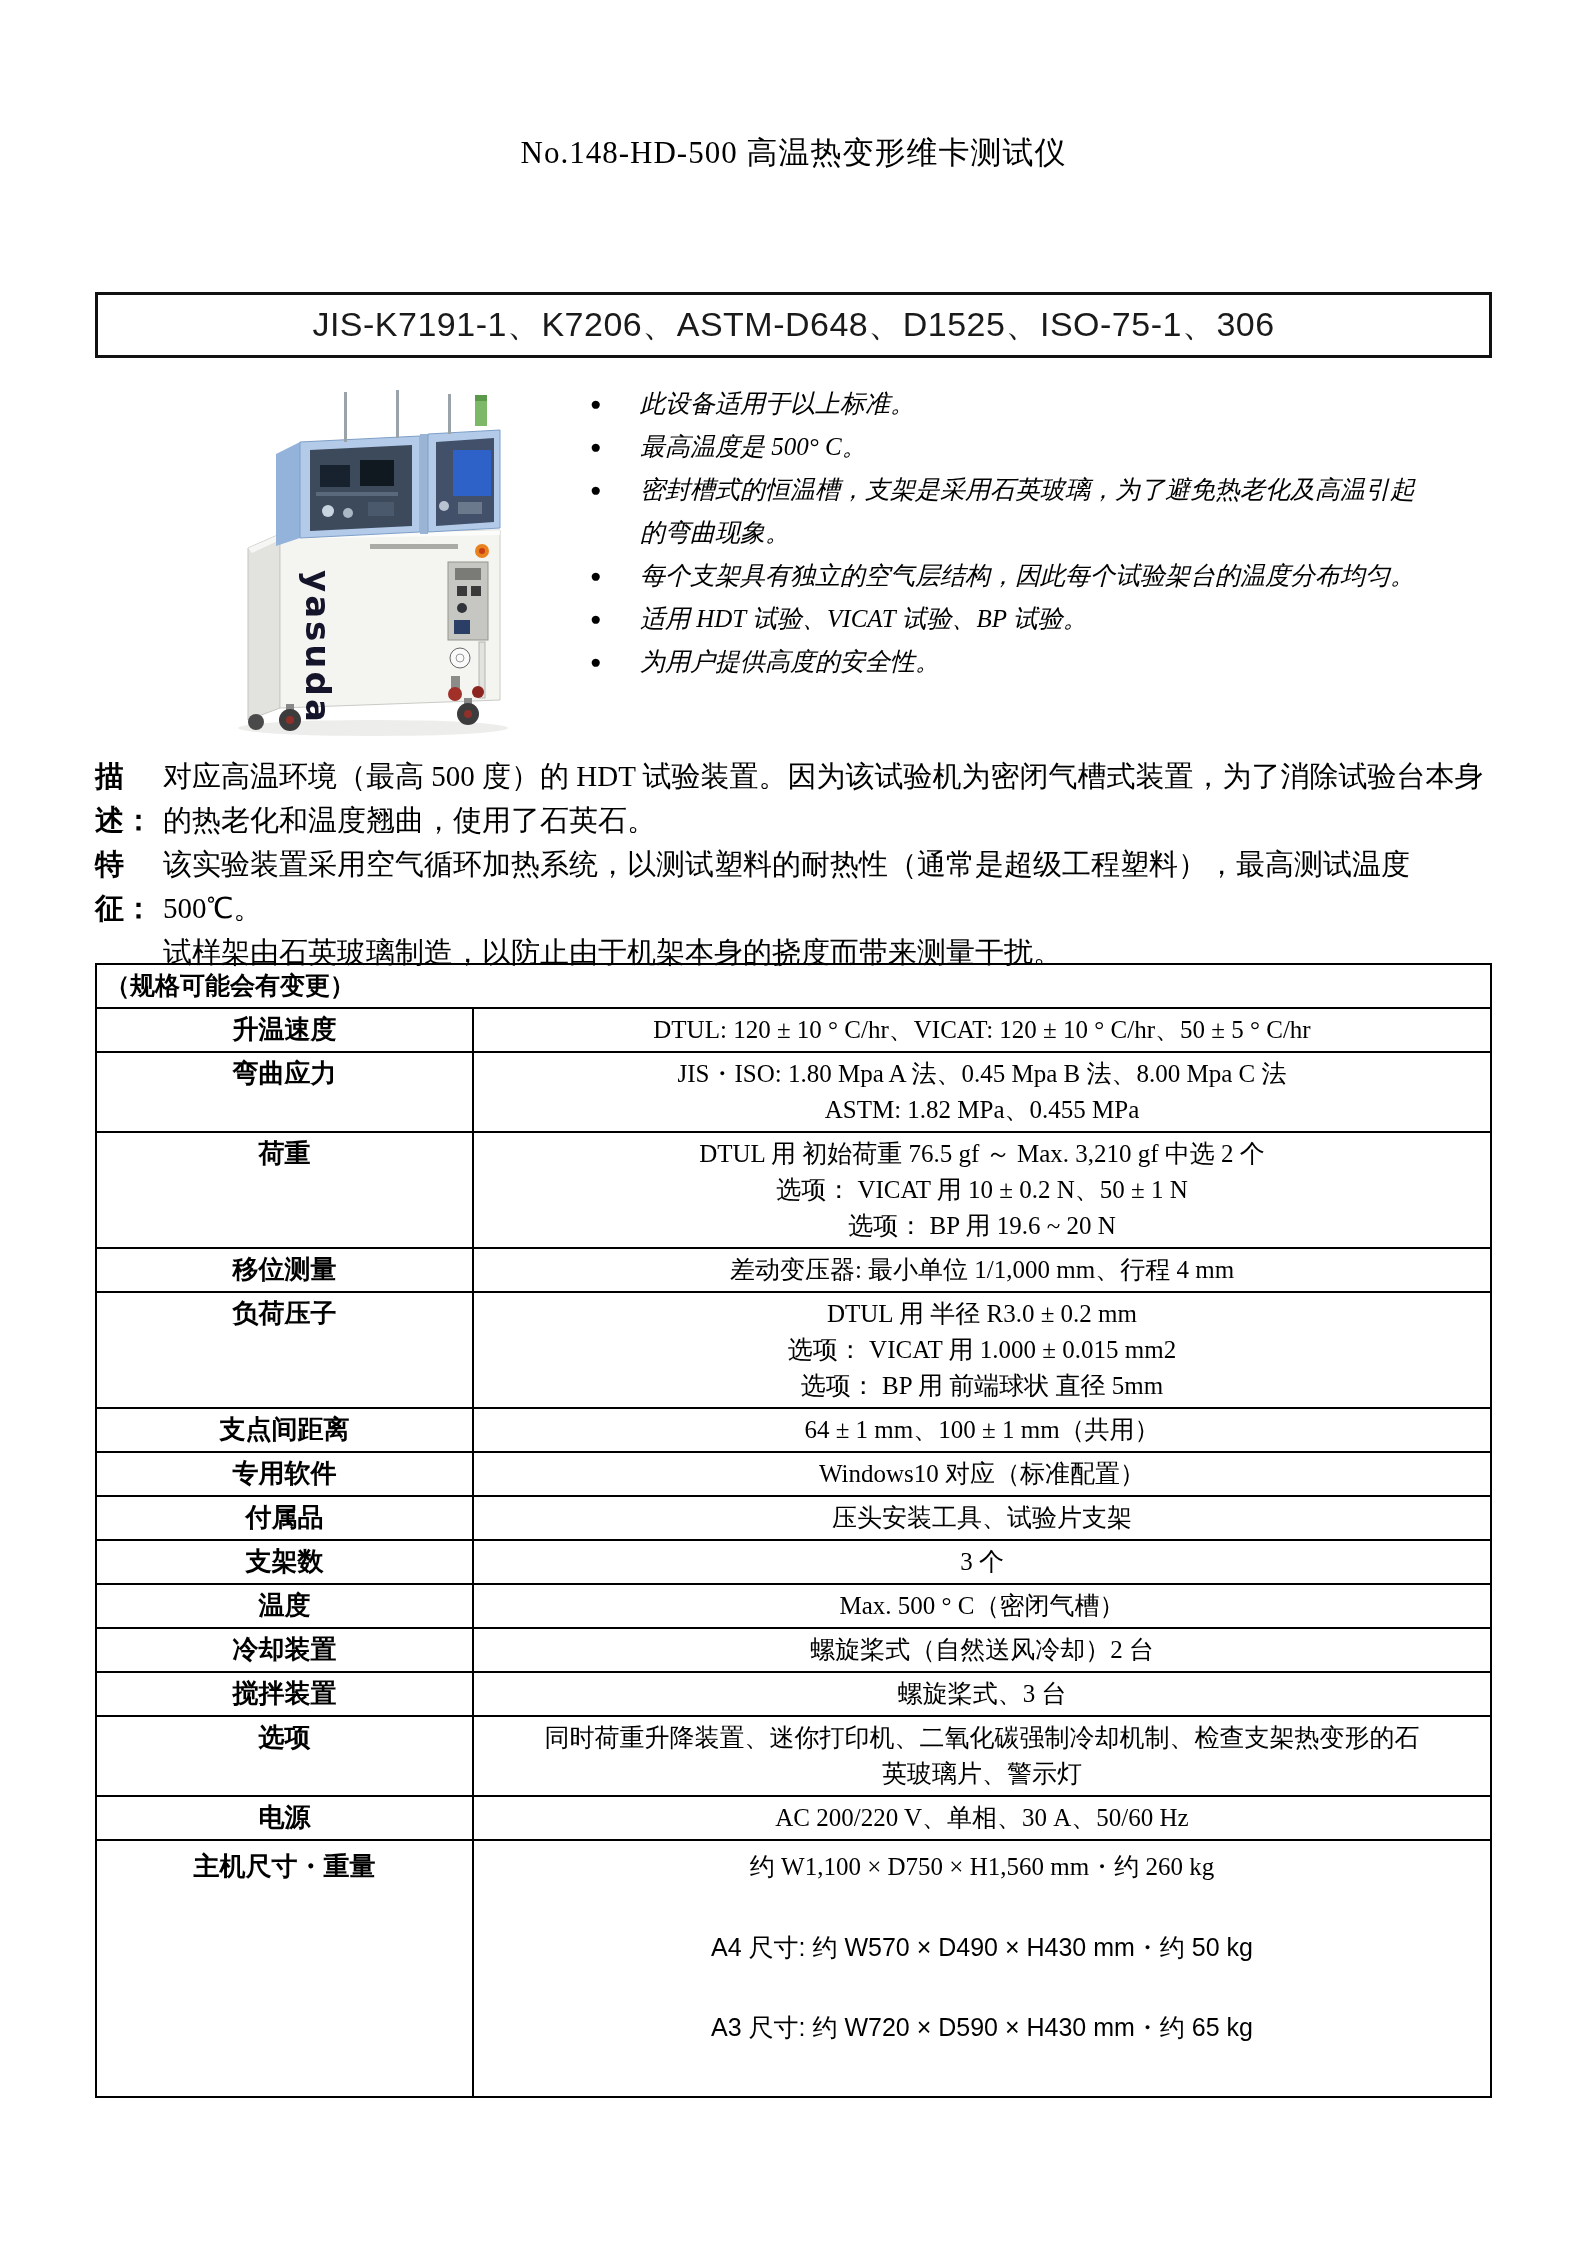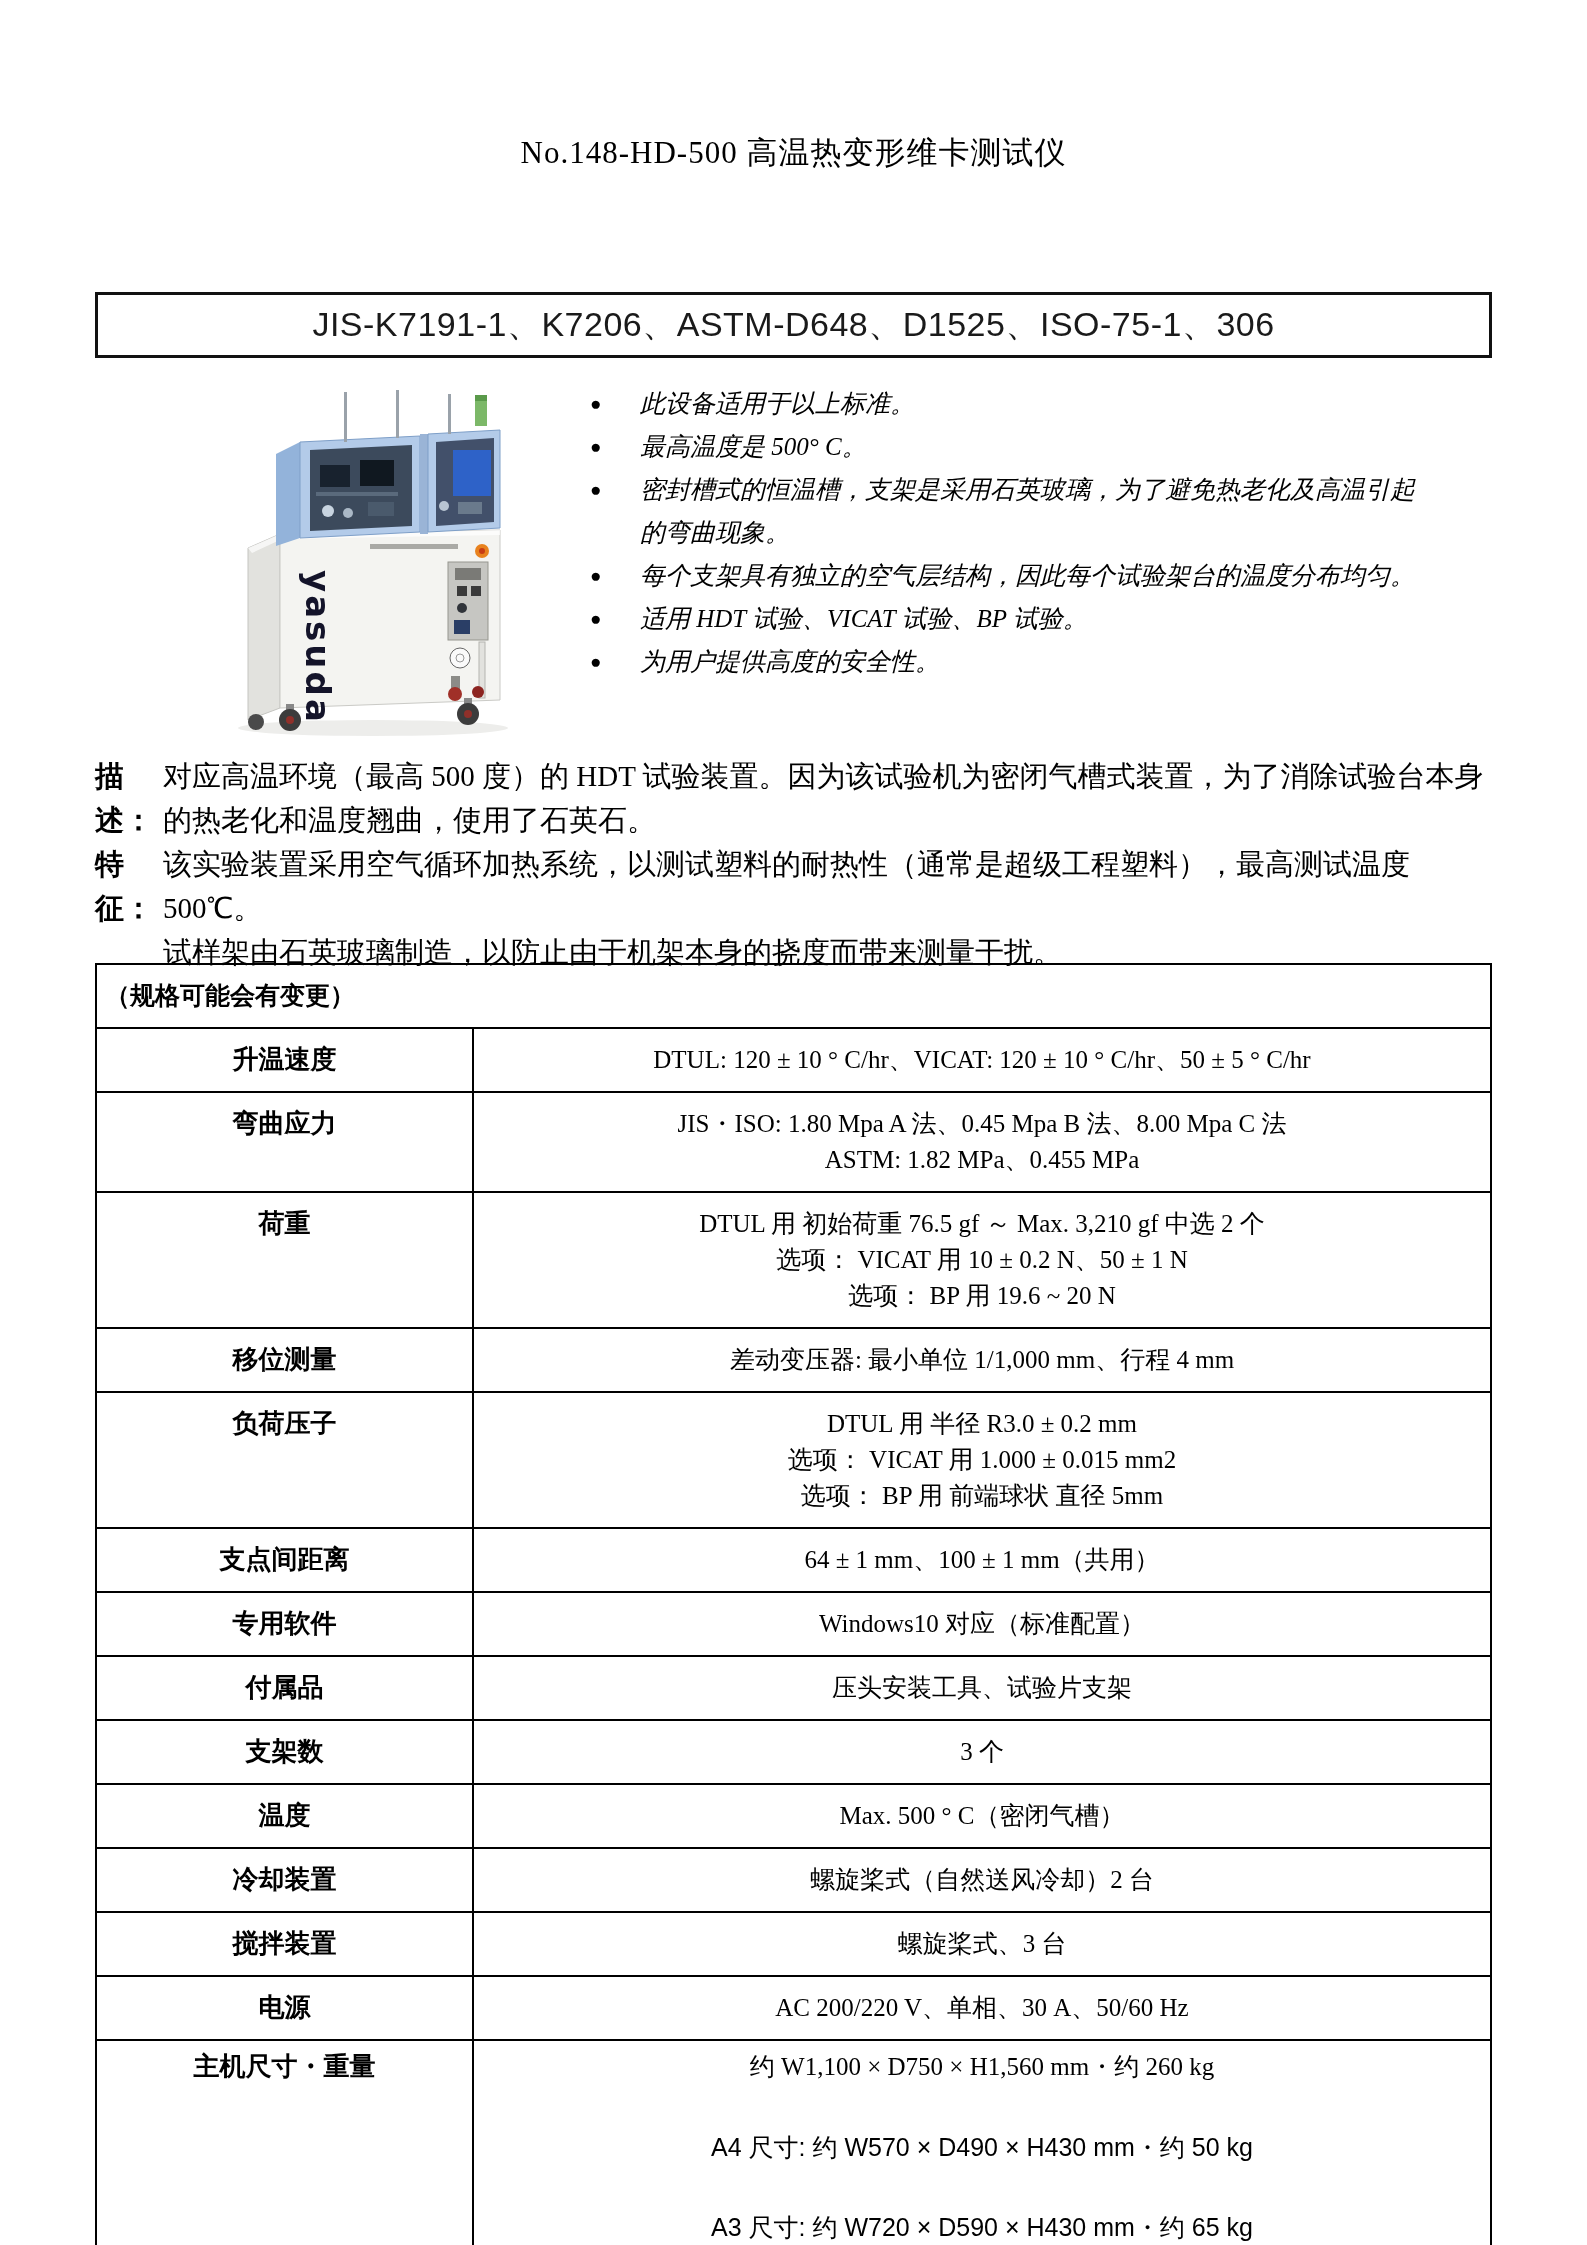--- a/index.html
+++ b/index.html
@@ -56,21 +56,21 @@
   .para-text  { white-space:pre-line; flex:1;font-family:Liberation Serif, serif; }
 
   
   .spec-table {
     position:absolute; left:95px; top:963px; width:1397px;
     border-collapse:collapse; table-layout:fixed;
     font-size:25px;
   }
   .spec-table td {
     border:2px solid #000; vertical-align:top;
-    padding:13px 8px; line-height:36px;
+    padding:3px 8px; line-height:36px;
   }
   .spec-note-cell { font-weight:bold; line-height:30px; padding:4px 10px; }
   .cell-label { text-align:center; font-weight:bold; font-size:26px; }
   .cell-value { text-align:center;border-radius:15px; }
   .value-line { white-space:pre-line; }
   .value-line.sans {
     font-family:"Liberation Sans","DejaVu Sans",sans-serif;
     font-size:25px;
   }
   .row-spaced .cell-value, .row-spaced .cell-label { height:244px; padding-top:8px; }
@@ -245,20 +245,27 @@
           <div class="value-line">螺旋桨式（自然送风冷却）2 台</div>
         </td>
       </tr>
       <tr>
         <td class="cell-label">搅拌装置</td>
         <td class="cell-value">
           <div class="value-line">螺旋桨式、3 台</div>
         </td>
       </tr>
       <tr>
+        <td class="cell-label">选项</td>
+        <td class="cell-value">
+          <div class="value-line">同时荷重升降装置、迷你打印机、二氧化碳强制冷却机制、检查支架热变形的石</div>
+          <div class="value-line">英玻璃片、警示灯</div>
+        </td>
+      </tr>
+      <tr>
         <td class="cell-label">电源</td>
         <td class="cell-value">
           <div class="value-line">AC 200/220 V、单相、30 A、50/60 Hz</div>
         </td>
       </tr>
       <tr class="row-spaced">
         <td class="cell-label">主机尺寸・重量</td>
         <td class="cell-value">
           <div class="value-line">约 W1,100 × D750 × H1,560 mm・约 260 kg</div>
           <div class="value-line sans">A4 尺寸:  约 W570 × D490 × H430 mm・约 50 kg</div>

